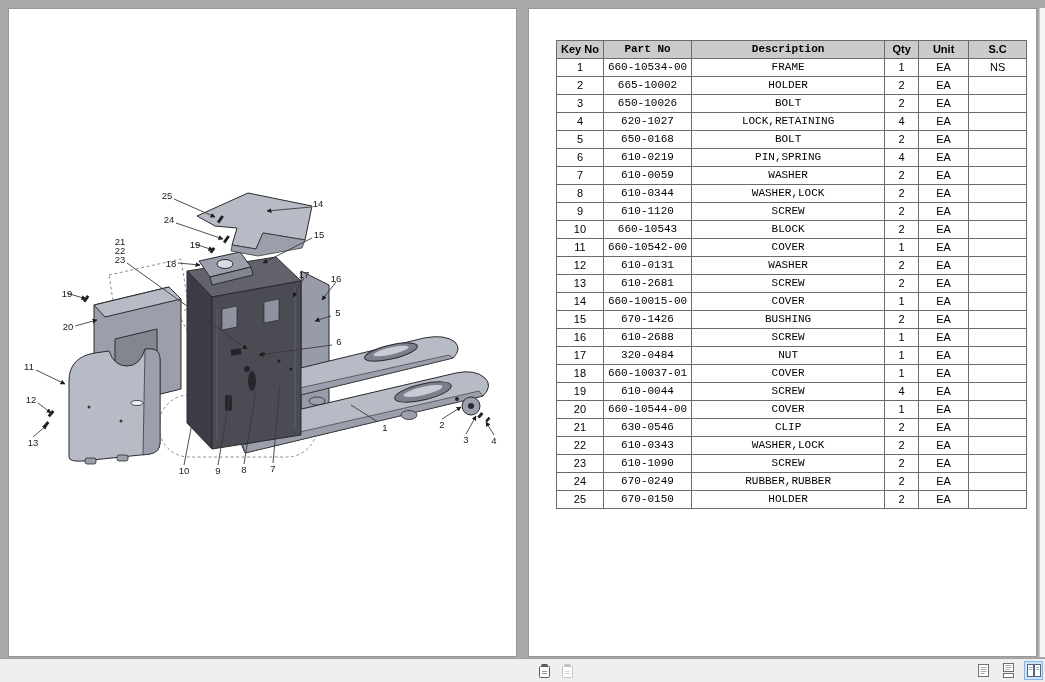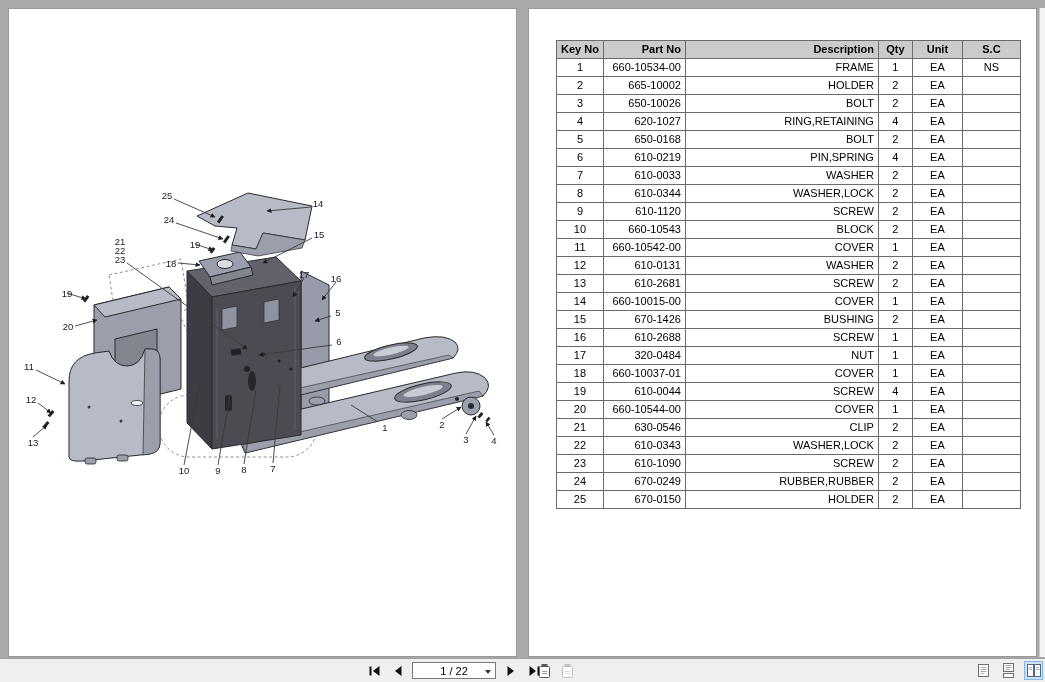--- a/index.html
+++ b/index.html
@@ -10,21 +10,21 @@
   .page-left  { left:8px; }
   .page-right { left:528px; }
 
   .diagram-svg { position:absolute; left:0; top:0; width:509px; height:649px; }
 
   
   .parts-table-wrap { position:absolute; left:27px; top:31px; }
   table { border-collapse:collapse; font-size:11px; color:#000; table-layout:fixed; }
   th, td { border:1px solid #6b6b6b; height:18px; padding:0 4px; white-space:nowrap; overflow:hidden; line-height:17px; }
   th { background:#cbcbcb; font-weight:bold; }
-  .al-left { text-align:right; }
+  .al-left { text-align:center;font-family:Liberation Mono, monospace; }
   .al-center { text-align:center; }
 
   
   .scrollbar { position:absolute; right:0; top:8px; width:6px; height:649px; background:#f4f4f4; border-left:1px solid #c9c9c9; }
 
   
   .toolbar { position:absolute; left:0; bottom:0; width:1045px; height:24px; background:#efefef; border-top:1px solid #a0a0a0; }
   .toolbar-nav { position:absolute; left:366px; top:3px; display:flex; align-items:center; gap:7px; }
   .tb-btn { display:flex; align-items:center; justify-content:center; width:16px; height:17px; cursor:pointer; }
   .page-box { position:relative; width:84px; height:17px; background:#fff; border:1px solid #7a7a7a; font-size:11px; display:flex; align-items:center; justify-content:center; }
@@ -228,21 +228,21 @@
             <td class="al-center">3</td>
             <td class="al-left">650-10026</td>
             <td class="al-left">BOLT</td>
             <td class="al-center">2</td>
             <td class="al-center">EA</td>
             <td class="al-center"></td>
           </tr>
           <tr>
             <td class="al-center">4</td>
             <td class="al-left">620-1027</td>
-            <td class="al-left">RING,RETAINING</td>
+            <td class="al-left">LOCK,RETAINING</td>
             <td class="al-center">4</td>
             <td class="al-center">EA</td>
             <td class="al-center"></td>
           </tr>
           <tr>
             <td class="al-center">5</td>
             <td class="al-left">650-0168</td>
             <td class="al-left">BOLT</td>
             <td class="al-center">2</td>
             <td class="al-center">EA</td>
@@ -251,21 +251,21 @@
           <tr>
             <td class="al-center">6</td>
             <td class="al-left">610-0219</td>
             <td class="al-left">PIN,SPRING</td>
             <td class="al-center">4</td>
             <td class="al-center">EA</td>
             <td class="al-center"></td>
           </tr>
           <tr>
             <td class="al-center">7</td>
-            <td class="al-left">610-0033</td>
+            <td class="al-left">610-0059</td>
             <td class="al-left">WASHER</td>
             <td class="al-center">2</td>
             <td class="al-center">EA</td>
             <td class="al-center"></td>
           </tr>
           <tr>
             <td class="al-center">8</td>
             <td class="al-left">610-0344</td>
             <td class="al-left">WASHER,LOCK</td>
             <td class="al-center">2</td>
@@ -409,48 +409,20 @@
             <td class="al-center"></td>
           </tr>
         </tbody>
     </table>
   </div>
 </div>
 
 <div class="scrollbar"></div>
 
 <div class="toolbar">
-  <div class="toolbar-nav">
-    <div class="tb-btn">
-      <svg width="13" height="12">
-        <path d="M2.5 1.5 v9" stroke="#111" stroke-width="2" fill="none"></path>
-        <path d="M11.5 1 L5 6 l6.5 5 z" fill="#111"></path>
-      </svg>
-    </div>
-    <div class="tb-btn">
-      <svg width="11" height="12">
-        <path d="M9.5 1 L3 6 l6.5 5 z" fill="#111"></path>
-      </svg>
-    </div>
-    <div class="page-box">
-      <span>1 / 22</span>
-      <span class="caret"></span>
-    </div>
-    <div class="tb-btn">
-      <svg width="11" height="12">
-        <path d="M1.5 1 L8 6 l-6.5 5 z" fill="#111"></path>
-      </svg>
-    </div>
-    <div class="tb-btn">
-      <svg width="13" height="12">
-        <path d="M1.5 1 L8 6 l-6.5 5 z" fill="#111"></path>
-        <path d="M10.5 1.5 v9" stroke="#111" stroke-width="2" fill="none"></path>
-      </svg>
-    </div>
-  </div>
 
   <div class="toolbar-extra">
     <div class="tb-btn">
       <svg width="16" height="16">
         <rect x="3.5" y="3.5" width="10" height="11" rx="1" fill="#fdfdfd" stroke="#5a5a5a"></rect>
         <rect x="5.5" y="1" width="6" height="3" fill="#5a5a5a"></rect>
         <path d="M6 8.5 h5 M6 10.5 h5" stroke="#9a9a9a" fill="none"></path>
       </svg>
     </div>
     <div class="tb-btn">

